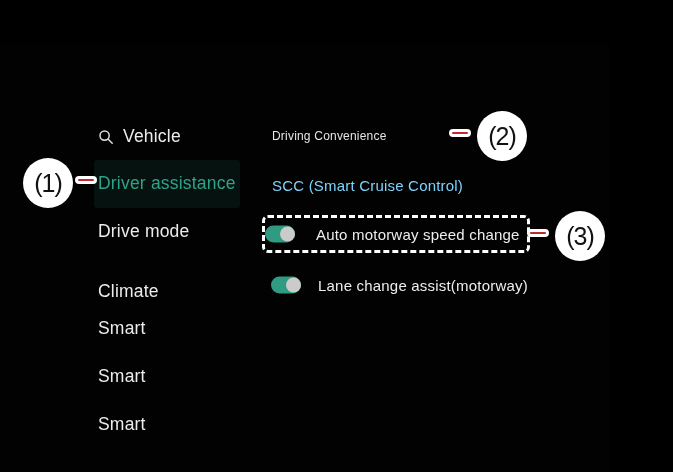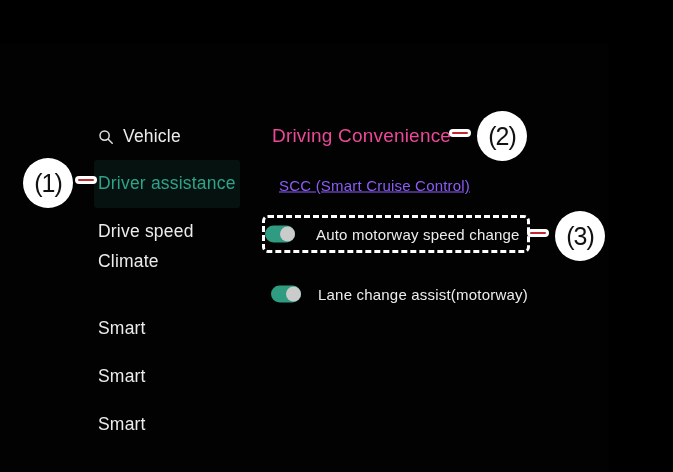--- a/index.html
+++ b/index.html
@@ -38,56 +38,55 @@
     border-radius: 3px;
   }
   .search-icon { display: inline-flex; width: 16px; height: 16px; }
 
   
   .page-title {
     position: absolute;
     left: 272px;
     top: 92px;
     transform: translateY(-50%);
-    color: #ec4899;
-    font-size: 19px;
+    color: #e5e5e5;
+    font-size: 12px;
     font-weight: 400;
     letter-spacing: 0.2px;
     white-space: nowrap;
   }
   .section-label {
     position: absolute;
-    left: 279px;
+    left: 272px;
     top: 141px;
     transform: translateY(-50%);
-    color: #8b5cf6;
+    color: #7dd3fc;
     font-size: 15px;
     letter-spacing: 0.2px;
     white-space: nowrap;
-    text-decoration: underline;
   }
   .highlight-box {
     position: absolute;
     left: 262px;
     top: 171px;
     width: 268px;
     height: 38px;
     border: 3px dashed #ffffff;
     border-radius: 6px;
   }
   .toggle-row {
     position: absolute;
     display: flex;
     align-items: center;
     gap: 17px;
     transform: translateY(-50%);
     white-space: nowrap;
   }
   .toggle-row.row-1 { left: 265px; top: 190px; gap: 21px; }
-  .toggle-row.row-2 { left: 271px; top: 250px; }
+  .toggle-row.row-2 { left: 271px; top: 241px; }
   .toggle-label { color: #ededed; font-size: 15px; letter-spacing: 0.2px; }
   .toggle {
     position: relative;
     width: 30px;
     height: 17px;
     border-radius: 9px;
     background: #2f9b81;
     flex: 0 0 auto;
     cursor: pointer;
   }
@@ -142,23 +141,23 @@
           <circle cx="6.6" cy="6.6" r="4.6" fill="none" stroke="#dcdcdc" stroke-width="1.5"></circle>
           <line x1="10.2" y1="10.2" x2="14.2" y2="14.2" stroke="#dcdcdc" stroke-width="1.5" stroke-linecap="round"></line>
         </svg>
       </span>
       <span class="label">Vehicle</span>
     </div>
     <div class="side-item active" style="top:140px">
       <span class="label">Driver assistance</span>
     </div>
     <div class="side-item" style="top:188px">
-      <span class="label">Drive speed</span>
+      <span class="label">Drive mode</span>
     </div>
-    <div class="side-item" style="top:218px">
+    <div class="side-item" style="top:248px">
       <span class="label">Climate</span>
     </div>
     <div class="side-item" style="top:285px">
       <span class="label">Smart</span>
     </div>
     <div class="side-item" style="top:333px">
       <span class="label">Smart</span>
     </div>
     <div class="side-item" style="top:381px">
       <span class="label">Smart</span>

